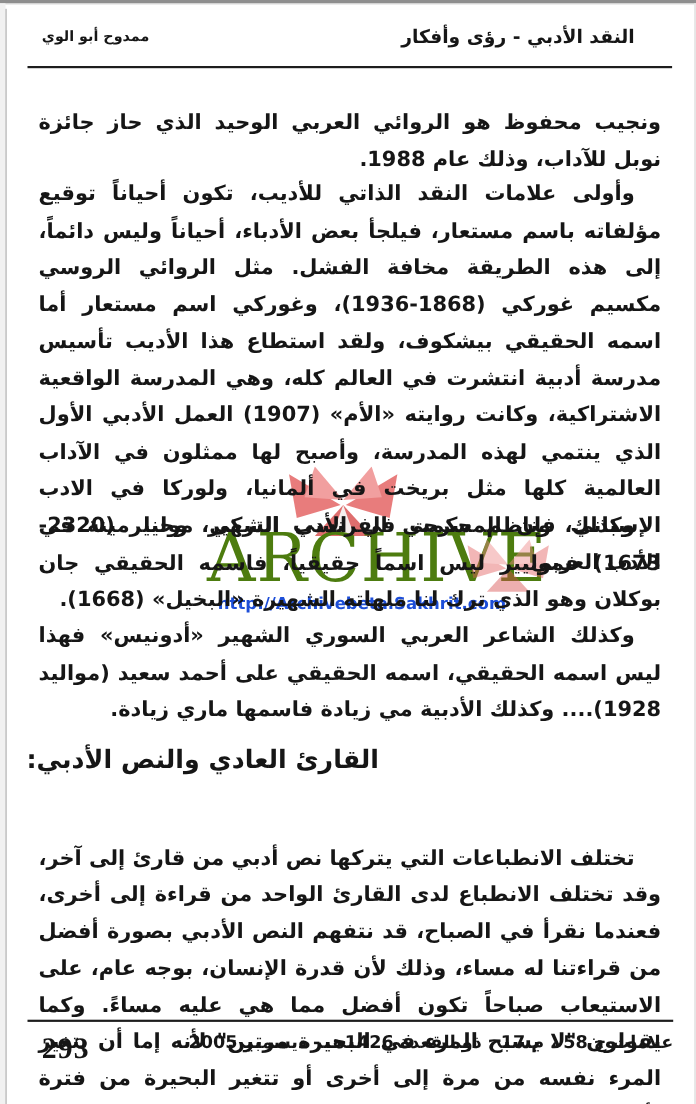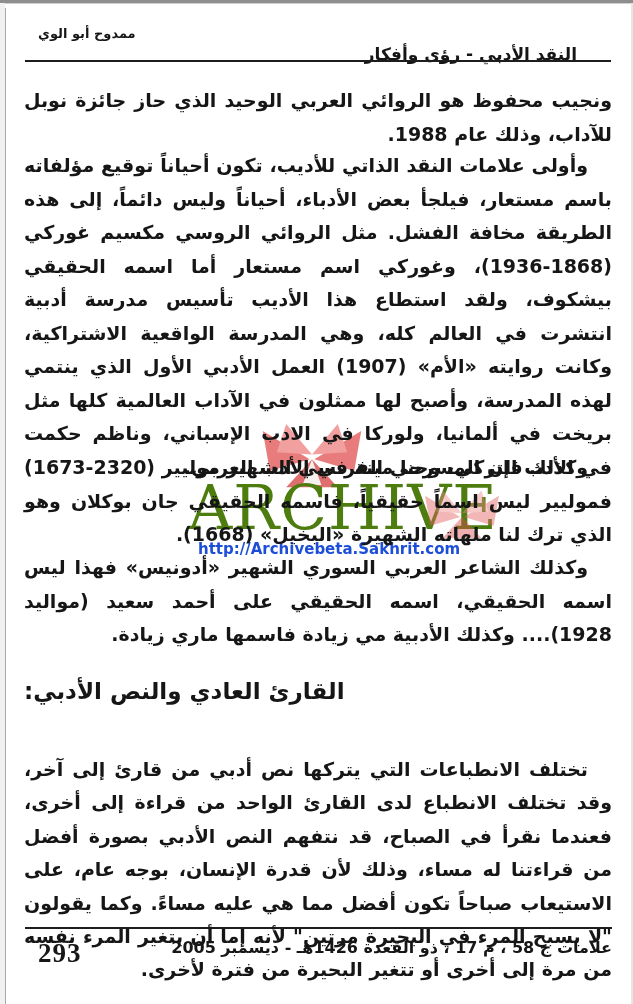--- a/index.html
+++ b/index.html
@@ -10,30 +10,30 @@
     color:#161616;
   }
   
   .scan-top{position:absolute;top:0;left:0;width:633px;height:3px;background:#8e8e8e;}
   .scan-top2{position:absolute;top:3px;left:0;width:633px;height:1px;background:#cfcfcf;}
   .scan-left-area{position:absolute;top:3px;left:0;width:5px;height:1001px;background:#f1f1f1;}
   .scan-left-line{position:absolute;top:8px;left:5px;width:1px;height:996px;background:#a8a8a8;}
   .scan-right{position:absolute;top:3px;right:0;width:2px;height:1001px;background:#e6e6e6;}
 
   
-  .hdr-right{position:absolute;top:24px;right:56px;font-size:17px;font-weight:700;direction:rtl;margin-top:20px;}
+  .hdr-right{position:absolute;top:24px;right:56px;font-size:17px;font-weight:700;direction:rtl;}
   .hdr-left{position:absolute;top:26px;left:38px;font-size:13px;font-weight:700;direction:rtl;}
   .hdr-rule{position:absolute;top:60px;left:25px;right:22px;height:2px;background:#1d1d1d;}
 
   
   .para{
     position:absolute;left:24px;right:21px;
     direction:rtl;text-align:justify;text-justify:inter-word;
     font-size:19px;font-weight:700;line-height:33.5px;
-    margin:0;z-index:3;
+    margin:11px;z-index:3;
   }
   .indent{text-indent:24px;}
   .p1{top:84px;}
   .p2{top:149px;}
   .p3{top:451px;}
   .p4{top:551px;}
   .heading{
     position:absolute;top:678px;right:21px;left:24px;
     direction:rtl;text-align:left;
     font-size:23px;font-weight:700;margin:0;z-index:3;

